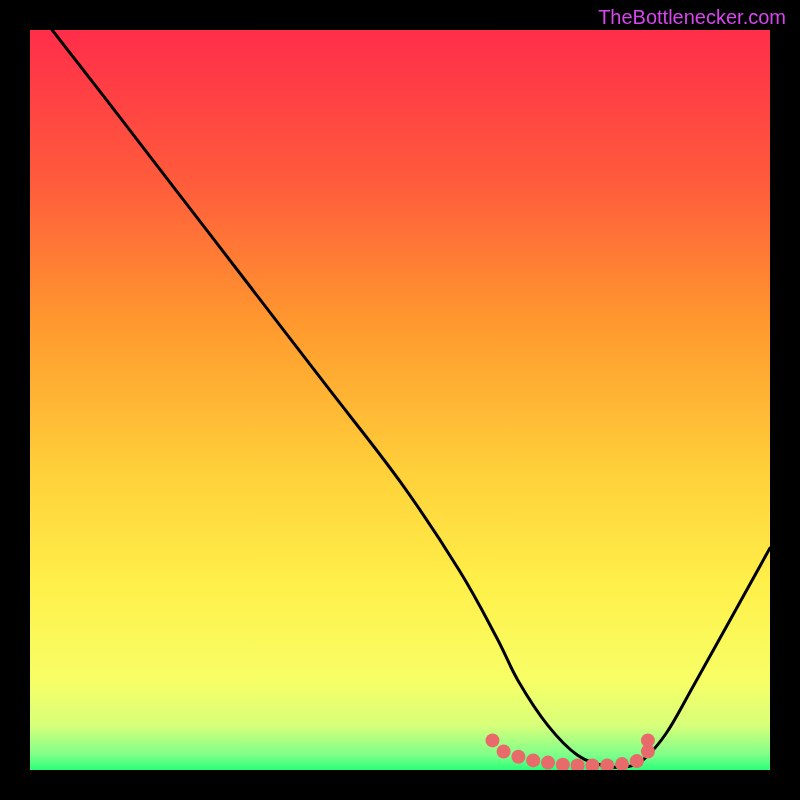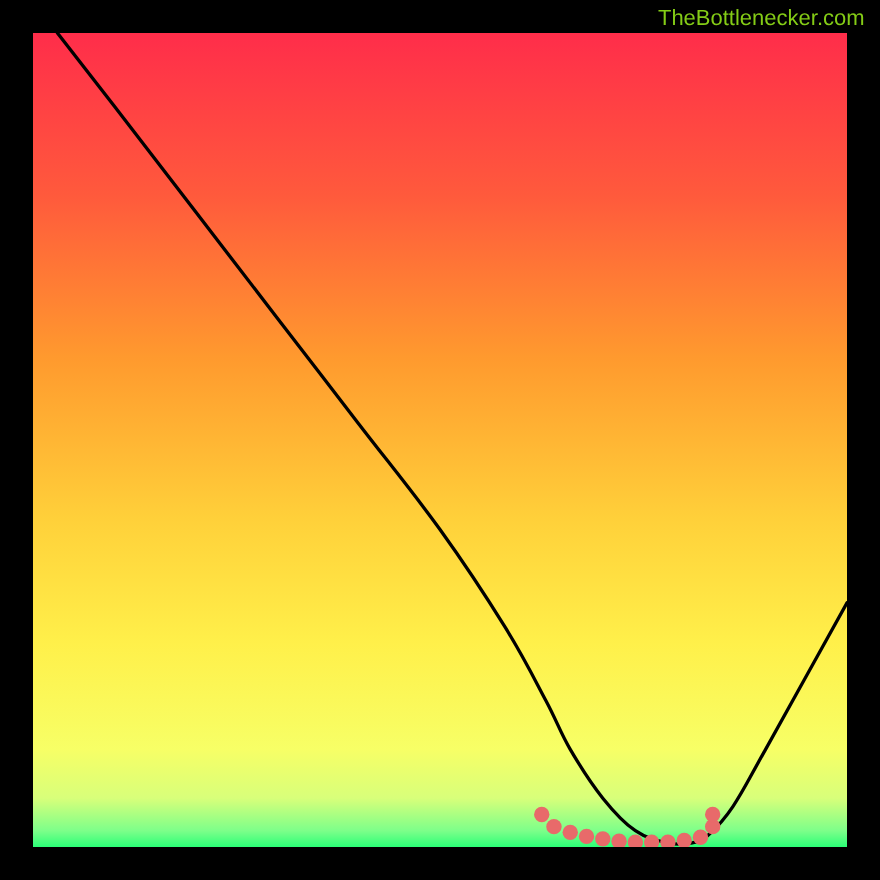--- a/index.html
+++ b/index.html
@@ -14,21 +14,21 @@
   .container {
     position: relative;
     width: 800px;
     height: 800px;
     background: #000;
   }
   .watermark {
     position: absolute;
     top: 6px;
     right: 14px;
-    color: #84cc16;
+    color: #d946ef;
     font-size: 20px;
     font-weight: 500;
     z-index: 10;
   }
   .plot-area {
     position: absolute;
     left: 30px;
     top: 30px;
     width: 740px;
     height: 740px;

